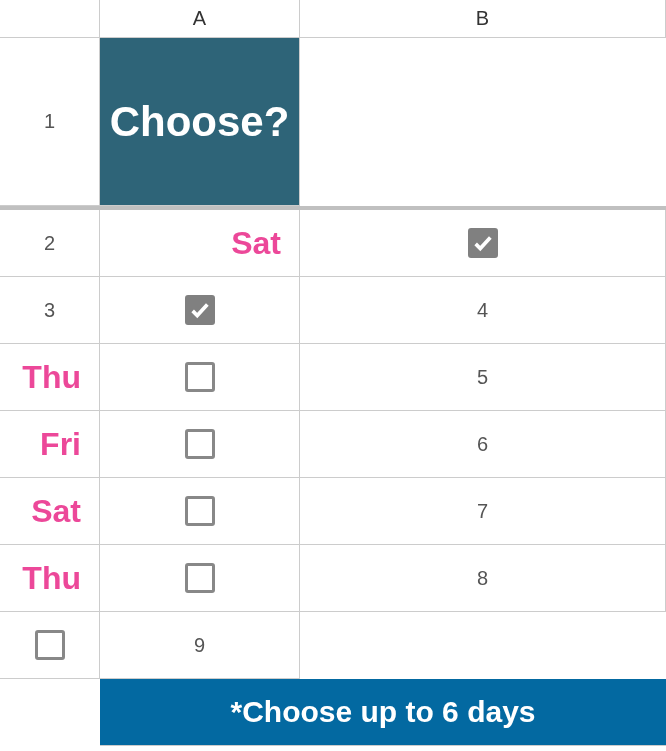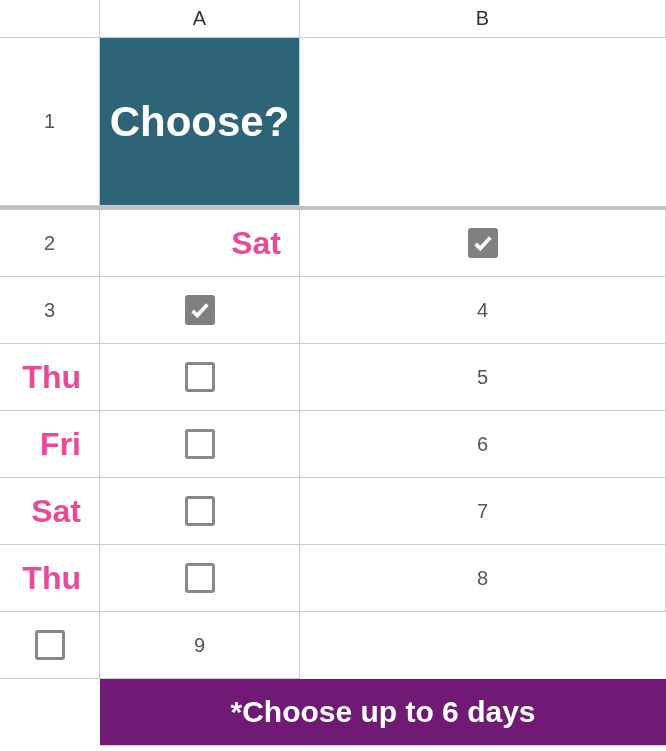--- a/index.html
+++ b/index.html
@@ -94,21 +94,21 @@
   .checkbox svg {
     display: none;
     width: 22px;
     height: 22px;
     stroke: #fff;
     stroke-width: 4;
     fill: none;
   }
   .footer-cell {
     grid-column: 2 / span 2;
-    background: #701a75;
+    background: #0369a1;
     color: #fff;
     font-size: 30px;
     font-weight: bold;
     display: flex;
     align-items: center;
     justify-content: center;
     border-bottom: 1px solid #ccc;
   }
 </style>
 </head>

